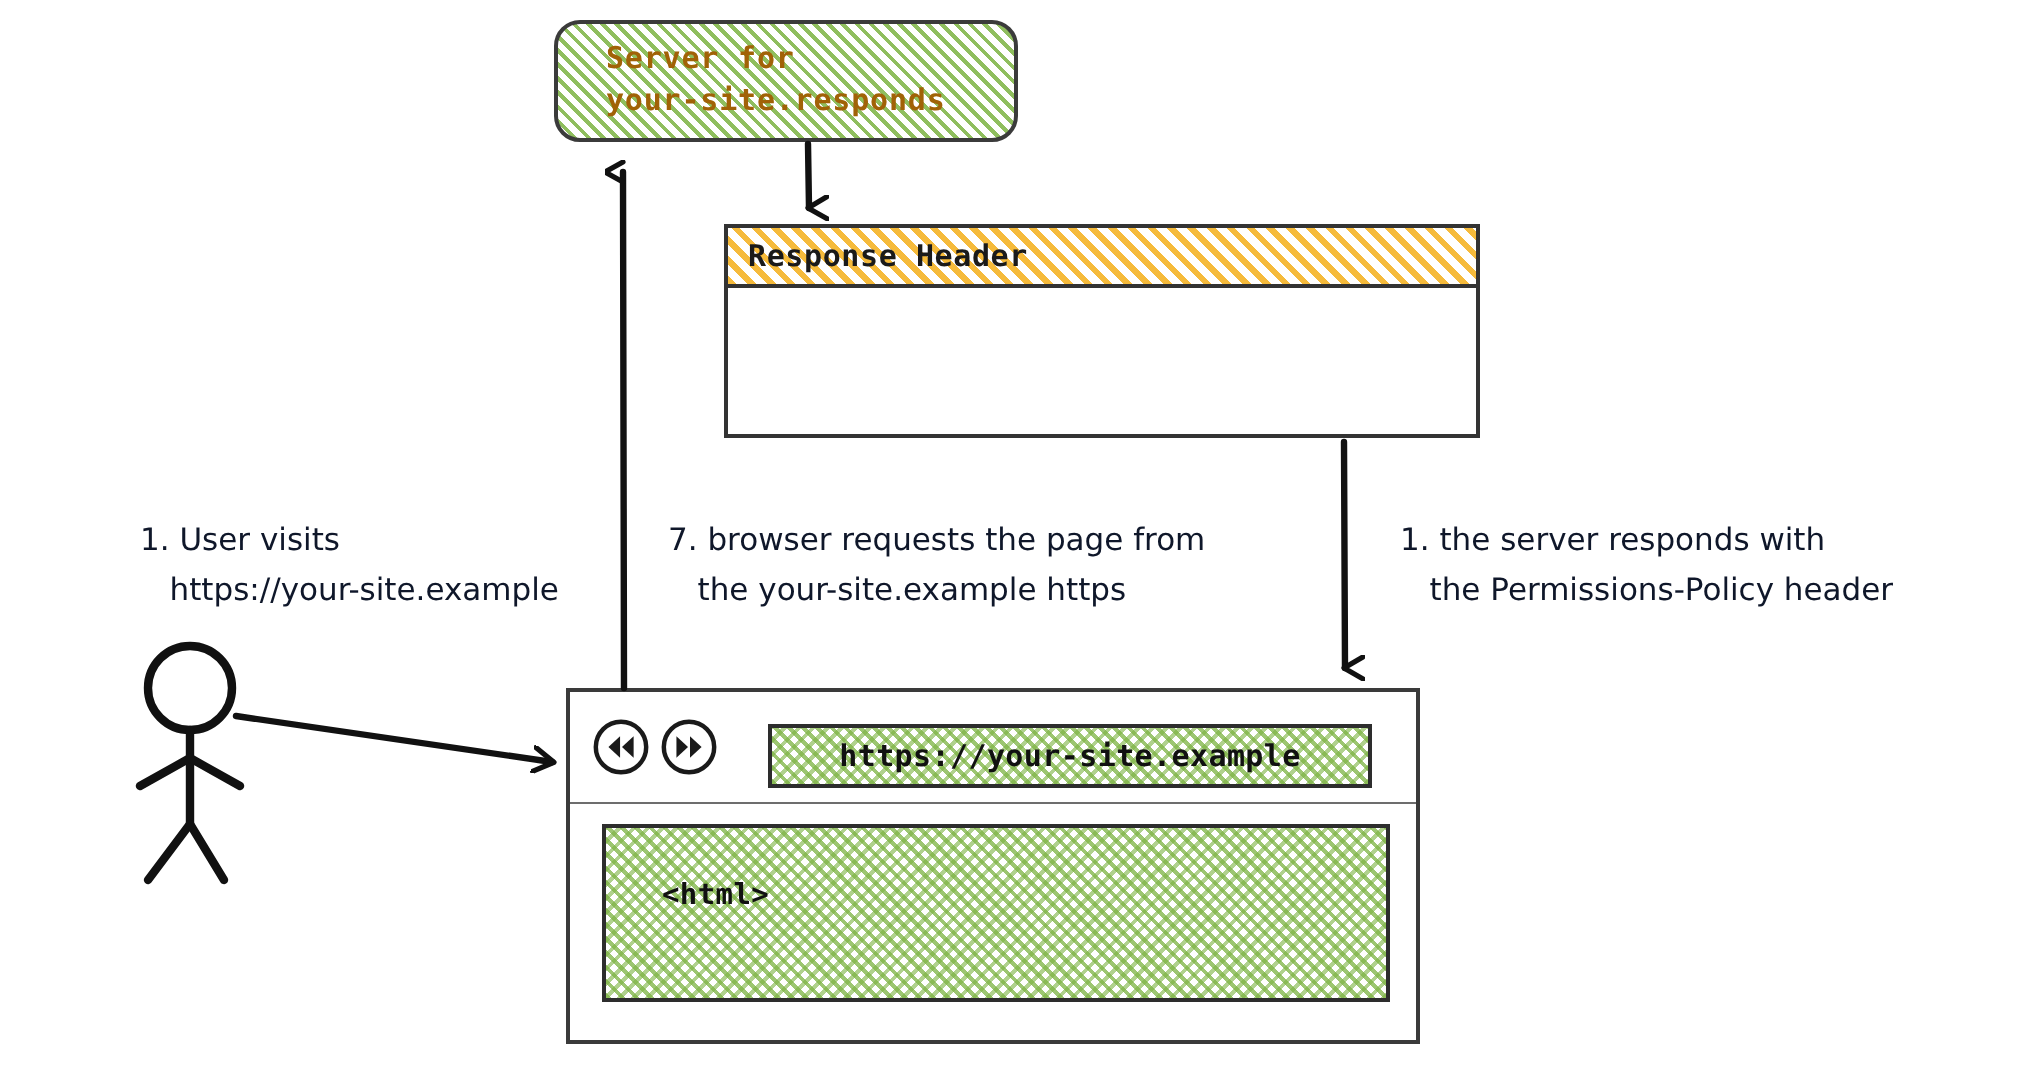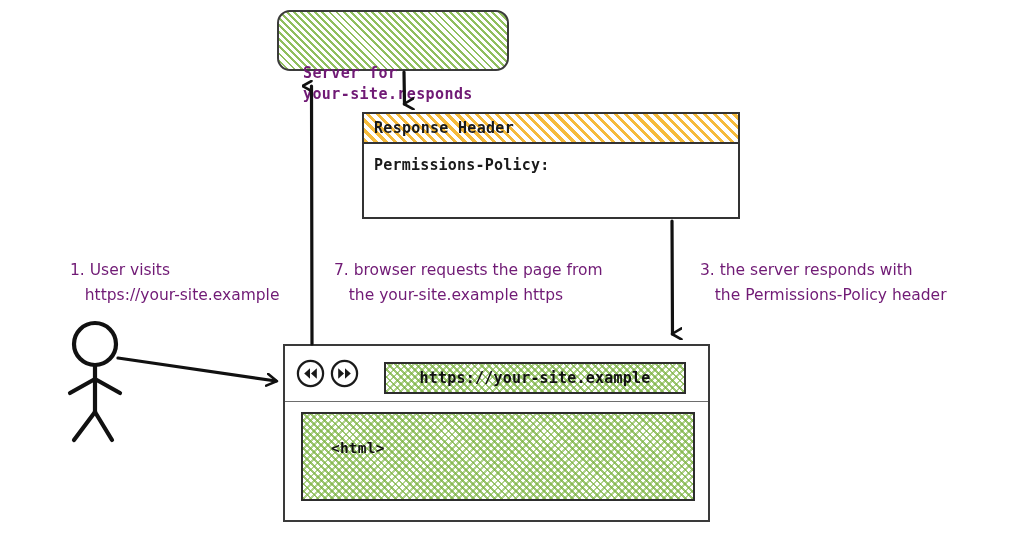--- a/index.html
+++ b/index.html
@@ -35,22 +35,22 @@
   }
 
   
   .server-box{
     position:absolute;left:277px;top:10px;width:232px;height:61px;
     border:2.5px solid #3b3b3b;border-radius:13px;
     box-sizing:border-box;
   }
   .server-text{
     position:absolute;left:303px;top:19px;width:220px;
-    font-size:15px;line-height:21px;color:#701a75;font-weight:700;
-    letter-spacing:.4px;white-space:pre;margin-top:44px;
+    font-size:15px;line-height:21px;color:#a16207;font-weight:700;
+    letter-spacing:.4px;white-space:pre;
   }
 
   
   .rh-box{
     position:absolute;left:362px;top:112px;width:378px;height:107px;
     border:2.2px solid #333;box-sizing:border-box;background:#fff;
   }
   .rh-title{
     position:absolute;left:0;top:0;right:0;height:30px;
     border-bottom:2.2px solid #333;box-sizing:border-box;
@@ -84,42 +84,41 @@
     position:absolute;left:16px;top:66px;width:394px;height:89px;
     border:2px solid #2d2d2d;box-sizing:border-box;
     padding:22px 0 0 28px;
   }
   .code-line{font-size:14.5px;font-weight:700;color:#111;line-height:25px;letter-spacing:.2px;}
 
   
   .note{
     position:absolute;
     font-family:"DejaVu Sans",sans-serif;
-    font-size:15.5px;line-height:25px;color:#701a75;
+    font-size:15.5px;line-height:25px;color:#0f172a;
     white-space:pre;
   }
   .note-1{left:70px;top:258px;}
   .note-2{left:334px;top:258px;}
   .note-3{left:700px;top:258px;}
 
   svg.overlay{position:absolute;left:0;top:0;width:1012px;height:538px;pointer-events:none;}
 </style>
 </head>
 <body>
 
 <div class="canvas">
 
   <div class="server-box hatch-green"></div>
   <div class="server-text"><span>Server for</span><br><span>your-site.responds</span></div>
 
   <div class="rh-box">
     <div class="rh-title hatch-orange"></div>
     <div class="rh-title-text">Response Header</div>
     <div class="rh-body">
-      <div class="rh-line1">Permissions-Policy:</div>
     </div>
   </div>
 
   <div class="browser">
     <div class="browser-chrome"></div>
 
     <div class="nav-icons">
       <span class="nav-btn">
         <svg viewBox="0 0 32 32" width="31" height="31">
           <circle cx="16" cy="16" r="13" fill="none" stroke="#1a1a1a" stroke-width="2.3"></circle>
@@ -142,21 +141,21 @@
 
     <div class="viewport hatch-green-cross">
       <div class="code-line">&lt;html&gt;</div>
     </div>
   </div>
 
   <div class="note note-1"><span>1. User visits</span><br><span>   https://your-site.example</span></div>
 
   <div class="note note-2"><span>7. browser requests the page from</span><br><span>   the your-site.example https</span></div>
 
-  <div class="note note-3"><span>3. the server responds with</span><br><span>   the Permissions-Policy header</span></div>
+  <div class="note note-3"><span>1. the server responds with</span><br><span>   the Permissions-Policy header</span></div>
 
   <svg class="overlay">
     <defs>
       <marker id="ah-up" markerWidth="12" markerHeight="12" refX="6" refY="9" orient="auto-start-reverse" markerUnits="userSpaceOnUse">
         <path d="M1,9 L6,0 L11,9" fill="none" stroke="#111" stroke-width="2.6" stroke-linecap="round" stroke-linejoin="round"></path>
       </marker>
       <marker id="ah-dn" markerWidth="13" markerHeight="13" refX="6.5" refY="10" orient="auto" markerUnits="userSpaceOnUse">
         <path d="M1,1 L6.5,10.5 L12,1" fill="none" stroke="#111" stroke-width="2.6" stroke-linecap="round" stroke-linejoin="round"></path>
       </marker>
       <marker id="ah-rt" markerWidth="14" markerHeight="14" refX="10" refY="7" orient="auto" markerUnits="userSpaceOnUse">

